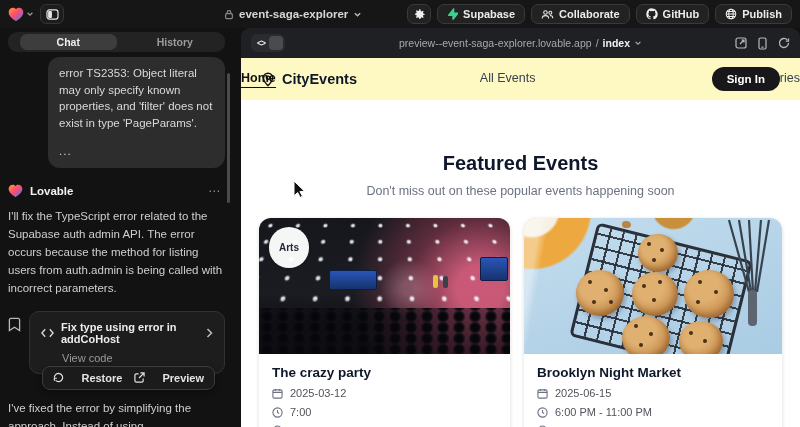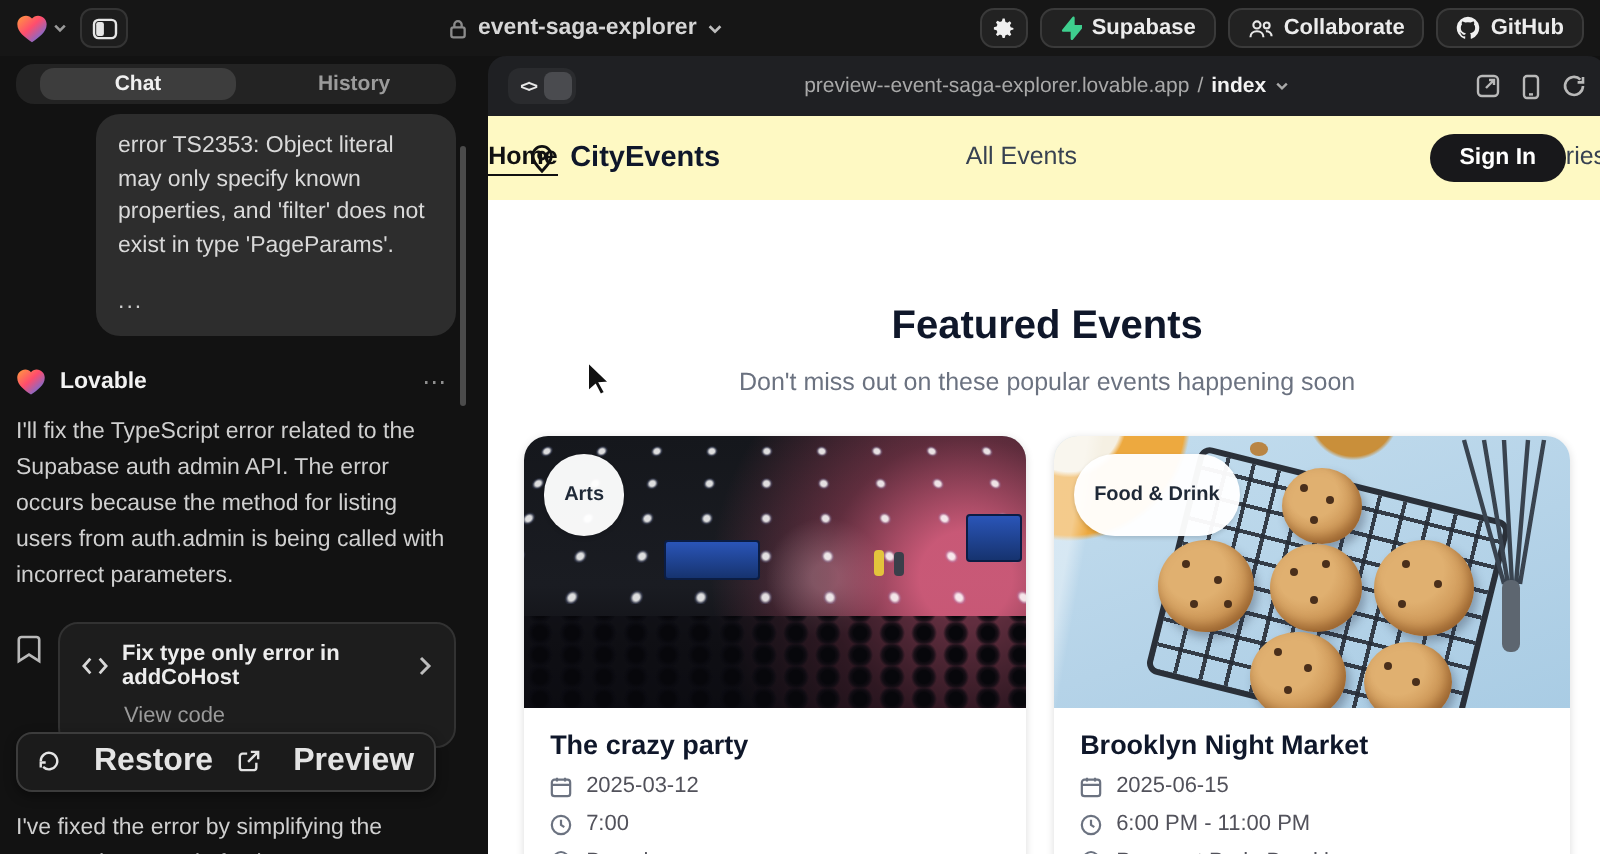--- a/index.html
+++ b/index.html
@@ -37,21 +37,21 @@
   .asst-menu { color:#8f8f8f; font-size:12px; letter-spacing:1px; cursor:pointer; padding-right:4px; }
   .para { margin-top:9px; color:#cfcfcf; font-size:11.5px; line-height:18px; }
 
   .toolrow { display:flex; align-items:flex-start; gap:8px; margin-top:14px; }
   .bookmark { margin-top:6px; color:#b9b9b9; }
   .toolcard { flex:1; background:#1d1d1d; border:1px solid #323232; border-radius:10px; padding:9px 11px 9px 11px; cursor:pointer; }
   .toolcard .line1 { display:flex; align-items:center; gap:7px; color:#ededed; font-size:11px; font-weight:600; }
   .toolcard .line1 .grow { flex:1; }
   .toolcard .line2 { margin:7px 0 0 21px; color:#9a9a9a; font-size:11px; }
   .actionbar { display:flex; align-items:center; gap:12px; background:#1b1b1b; border:1px solid #3c3c3c; border-radius:8px; padding:5px 10px; width:max-content; margin:-8px 10px 0 auto; position:relative; z-index:2; box-shadow:0 2px 6px rgba(0,0,0,.4); }
-  .actionbtn { display:flex; align-items:center; gap:17px; color:#e4e4e4; font-size:16px; font-weight:600; cursor:pointer; }
+  .actionbtn { display:flex; align-items:center; gap:17px; color:#e4e4e4; font-size:11px; font-weight:600; cursor:pointer; }
 
   
   .prevcol { flex:1; margin-left:8px; display:flex; flex-direction:column; }
   .prevbar { height:30px; background:#1f2023; border-radius:9px 9px 0 0; display:flex; align-items:center; padding:0 10px; position:relative; }
   .code-toggle { display:flex; align-items:center; background:#2a2b2e; border-radius:6px; padding:2px; height:18px; cursor:pointer; }
   .code-toggle .ct-icon { width:16px; text-align:center; color:#e8e8e8; font-size:8.5px; font-weight:700; letter-spacing:-1px; }
   .code-toggle .knob { width:14px; height:14px; background:#4a4b4f; border-radius:4px; }
   .urlbox { position:absolute; left:0; right:0; display:flex; justify-content:center; align-items:center; gap:4px; color:#a9a9a9; font-size:10.5px; pointer-events:none; }
   .urlbox b { color:#f2f2f2; font-weight:600; }
   .prev-icons { margin-left:auto; display:flex; align-items:center; gap:11px; color:#b9b9b9; position:relative; z-index:2; }
@@ -177,20 +177,28 @@
           <path d="M11 7.8c2 0 3.5 1.3 3.5 3.2"></path>
         </svg>
       <span>Collaborate</span>
     </div>
     <div class="tb-btn">
       <svg width="12" height="12" viewBox="0 0 16 16" fill="#f0f0f0">
           <path d="M8 .5a7.5 7.5 0 0 0-2.37 14.62c.37.07.51-.16.51-.36v-1.26c-2.09.45-2.53-1-2.53-1-.34-.87-.83-1.1-.83-1.1-.68-.46.05-.45.05-.45.75.05 1.15.77 1.15.77.67 1.14 1.75.81 2.18.62.07-.48.26-.81.47-1-1.67-.19-3.42-.83-3.42-3.7 0-.82.29-1.49.77-2.01-.08-.19-.33-.96.07-2 0 0 .63-.2 2.06.77a7.2 7.2 0 0 1 3.75 0c1.43-.97 2.06-.77 2.06-.77.4 1.04.15 1.81.07 2 .48.52.77 1.19.77 2.01 0 2.88-1.76 3.51-3.43 3.7.27.23.5.68.5 1.38v2.04c0 .2.14.43.52.36A7.5 7.5 0 0 0 8 .5z"></path>
         </svg>
       <span>GitHub</span>
     </div>
+    <div class="tb-btn">
+      <svg width="12" height="12" viewBox="0 0 14 14" fill="none" stroke="#f0f0f0" stroke-width="1.2">
+          <circle cx="7" cy="7" r="5.6"></circle>
+          <ellipse cx="7" cy="7" rx="2.6" ry="5.6"></ellipse>
+          <path d="M1.6 7h10.8M2.2 4.2h9.6M2.2 9.8h9.6"></path>
+        </svg>
+      <span>Publish</span>
+    </div>
   </div>
 </div>
 
 <div class="main">
 
   <div class="chatcol">
     <div class="tabs">
       <div class="tab active">Chat</div>
       <div class="tab">History</div>
     </div>
@@ -215,21 +223,21 @@
 
       <div class="toolrow">
         <svg class="bookmark" width="13" height="15" viewBox="0 0 14 16" fill="none" stroke="currentColor" stroke-width="1.4">
             <path d="M3 1.5h8A1.5 1.5 0 0 1 12.5 3v11.5L7 11 1.5 14.5V3A1.5 1.5 0 0 1 3 1.5z"></path>
           </svg>
         <div class="toolcard">
           <div class="line1">
             <svg width="13" height="10" viewBox="0 0 14 10" fill="none" stroke="#d8d8d8" stroke-width="1.5">
                 <path d="M4.5 1 1 5l3.5 4M9.5 1 13 5 9.5 9"></path>
               </svg>
-            <span class="grow">Fix type only error in addCoHost</span>
+            <span class="grow">Fix type using error in addCoHost</span>
             <svg width="7" height="10" viewBox="0 0 7 10" fill="none" stroke="#bdbdbd" stroke-width="1.5">
                 <path d="M1.5 1 5.5 5 1.5 9"></path>
               </svg>
           </div>
           <div class="line2">View code</div>
         </div>
       </div>
 
       <div class="actionbar">
         <span class="actionbtn">
@@ -370,21 +378,20 @@
               </div>
             <div class="cookie" style="left:60%;top:76%;width:44px;height:40px;">
                 <i style="left:10px;top:10px;"></i>
                 <i style="left:24px;top:18px;"></i>
               </div>
             <svg class="whisk" width="58" height="110" viewBox="0 0 58 110" fill="none" stroke="#39434f" stroke-width="2.2">
                 <path d="M10 2 30 74M30 2 34 74M50 2 38 74M20 2 32 74M42 2 36 74"></path>
                 <rect x="29" y="72" width="9" height="36" rx="4" fill="#5d6670" stroke="none"></rect>
               </svg>
             <div class="bowl-crumb"></div>
-            <span class="badge">Food &amp; Drink</span>
           </div>
           <div class="card-body">
             <div class="card-title">Brooklyn Night Market</div>
             <div class="meta">
               <svg width="11" height="11" viewBox="0 0 12 12" fill="none" stroke="currentColor" stroke-width="1.2">
                   <rect x="1" y="2" width="10" height="9" rx="1.5"></rect>
                   <path d="M1 4.8h10M3.8 1v2M8.2 1v2"></path>
                 </svg>
               <span>2025-06-15</span>
             </div>

